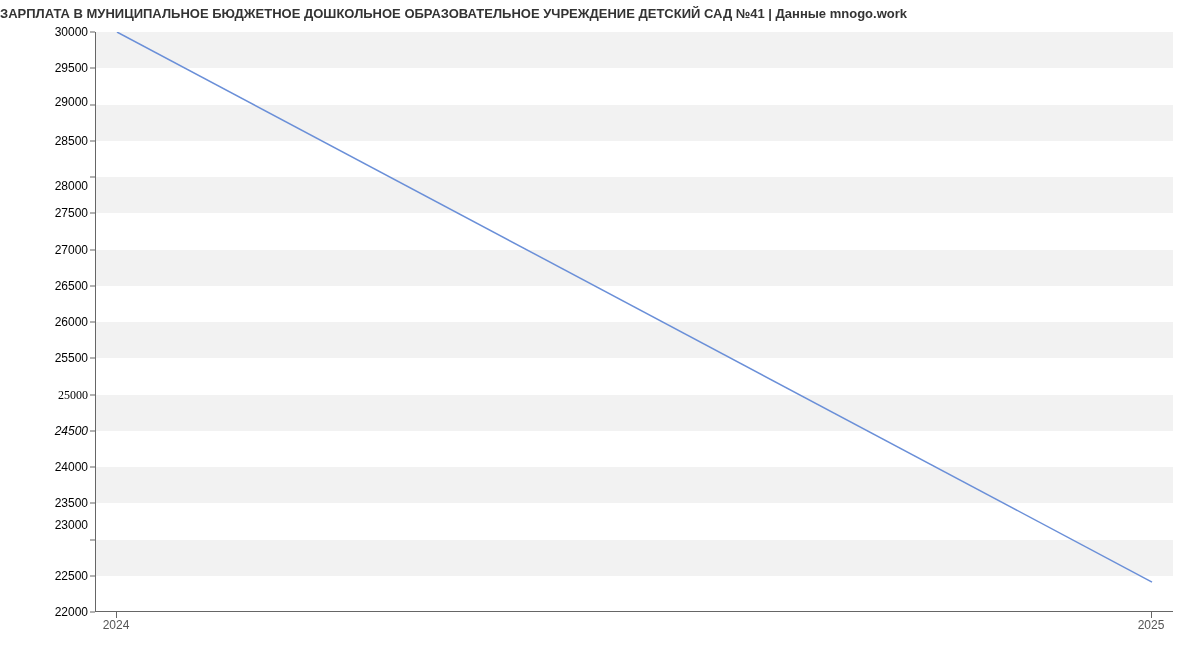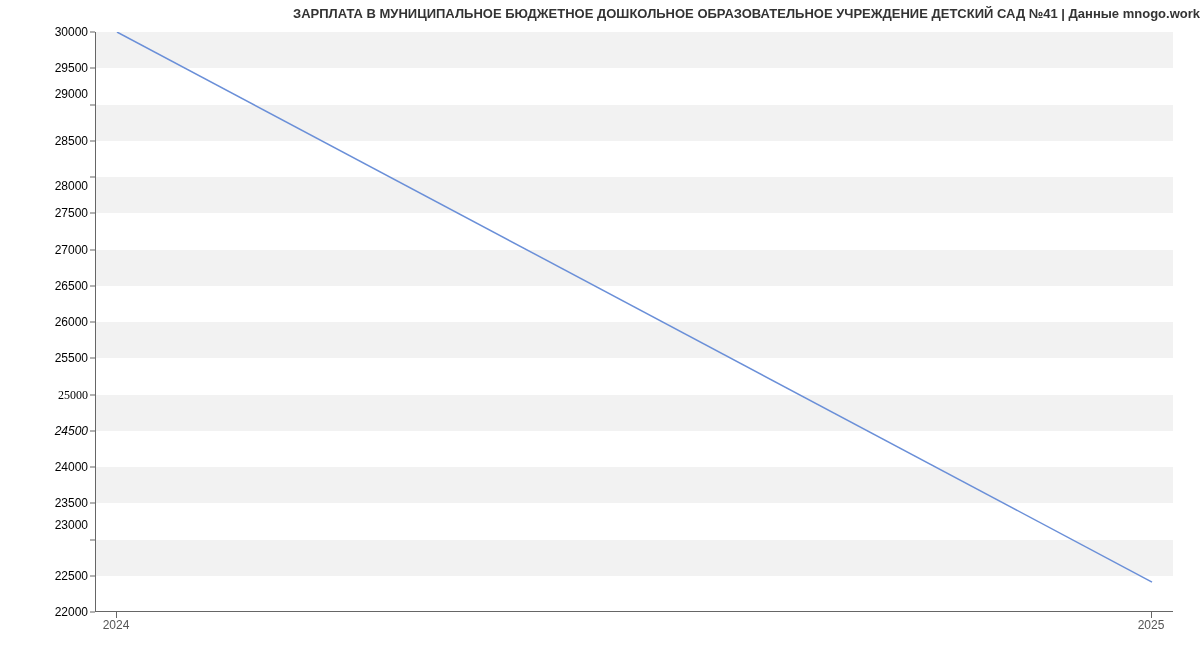--- a/index.html
+++ b/index.html
@@ -14,21 +14,21 @@
   .chart-wrap {
     position: relative;
     width: 1200px;
     height: 650px;
   }
   .title {
     position: absolute;
     top: 6px;
     left: 0;
     width: 100%;
-    text-align: right;
+    text-align: left;
     font-size: 13px;
     font-weight: 600;
     color: #333333;
   }
   .plot {
     position: absolute;
     left: 95px;
     top: 32px;
     width: 1078px;   
     height: 580px;   
@@ -101,21 +101,21 @@
   <div class="y-tick-label" style="top:467px;">24000</div>
   <div class="y-tick-label" style="top:430.75px;font-style:italic;">24500</div>
   <div class="y-tick-label" style="top:394.5px;font-family:Liberation Serif, serif;">25000</div>
   <div class="y-tick-label" style="top:358.25px;">25500</div>
   <div class="y-tick-label" style="top:322px;">26000</div>
   <div class="y-tick-label" style="top:285.75px;">26500</div>
   <div class="y-tick-label" style="top:249.5px;">27000</div>
   <div class="y-tick-label" style="top:213.25px;">27500</div>
   <div class="y-tick-label" style="top:186px;">28000</div>
   <div class="y-tick-label" style="top:140.75px;">28500</div>
-  <div class="y-tick-label" style="top:94px;">29000</div>
+  <div class="y-tick-label" style="top:102px;">29000</div>
   <div class="y-tick-label" style="top:68.25px;">29500</div>
   <div class="y-tick-label" style="top:32px;">30000</div>
 
   <div class="y-tick-mark" style="top:612px;"></div>
   <div class="y-tick-mark" style="top:575.75px;"></div>
   <div class="y-tick-mark" style="top:539.5px;"></div>
   <div class="y-tick-mark" style="top:503.25px;"></div>
   <div class="y-tick-mark" style="top:467px;"></div>
   <div class="y-tick-mark" style="top:430.75px;"></div>
   <div class="y-tick-mark" style="top:394.5px;"></div>

